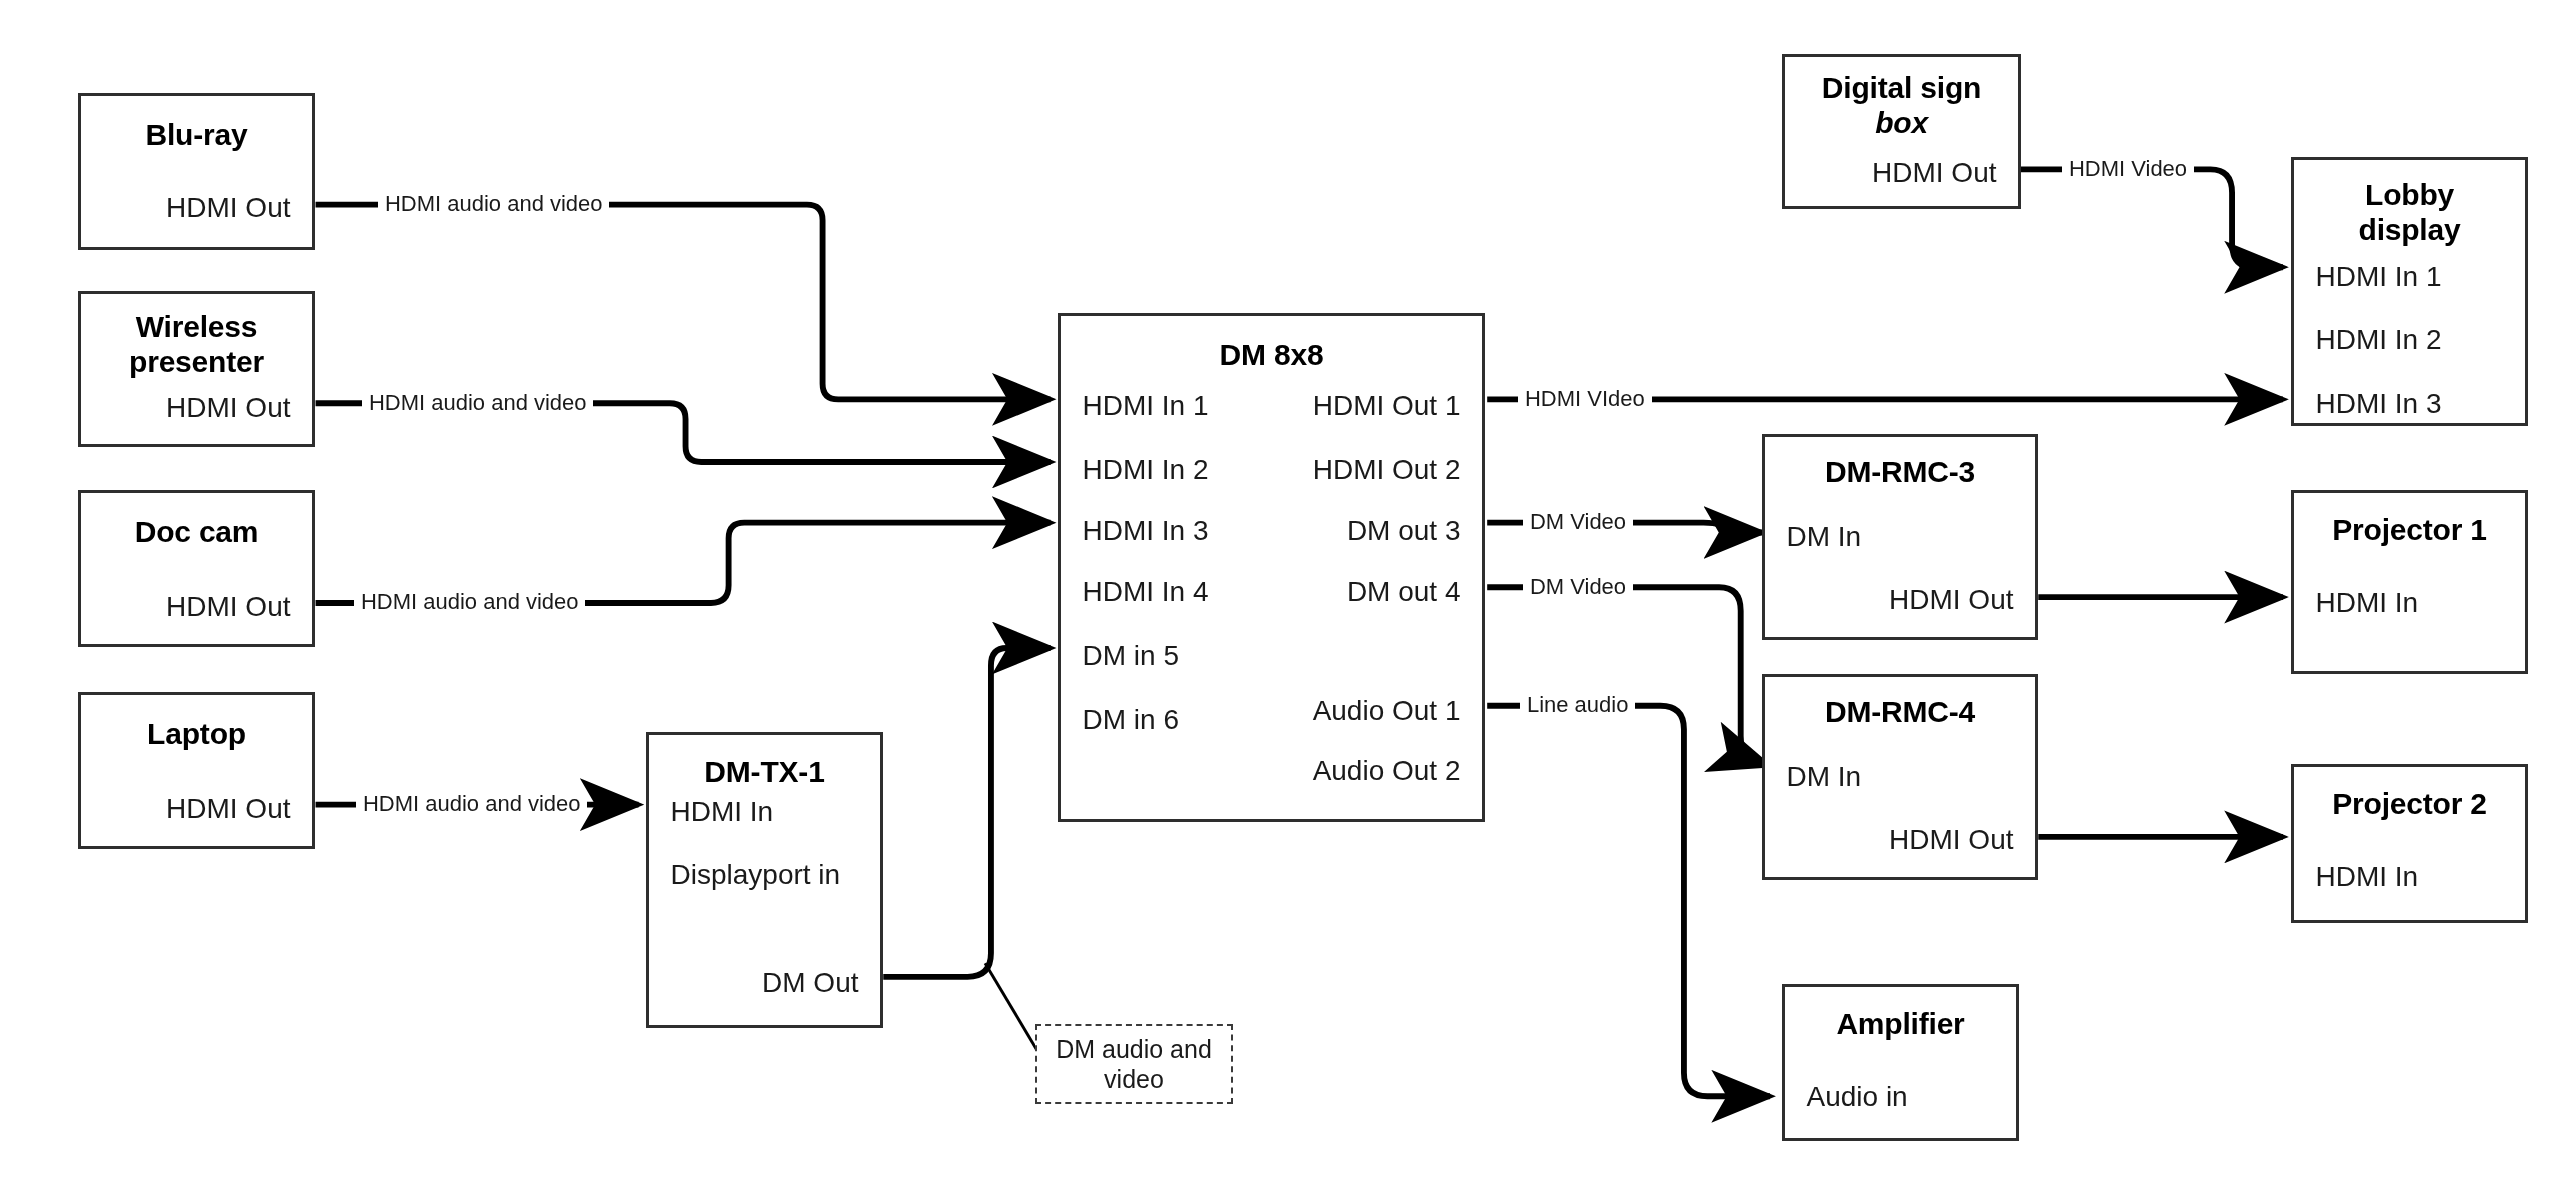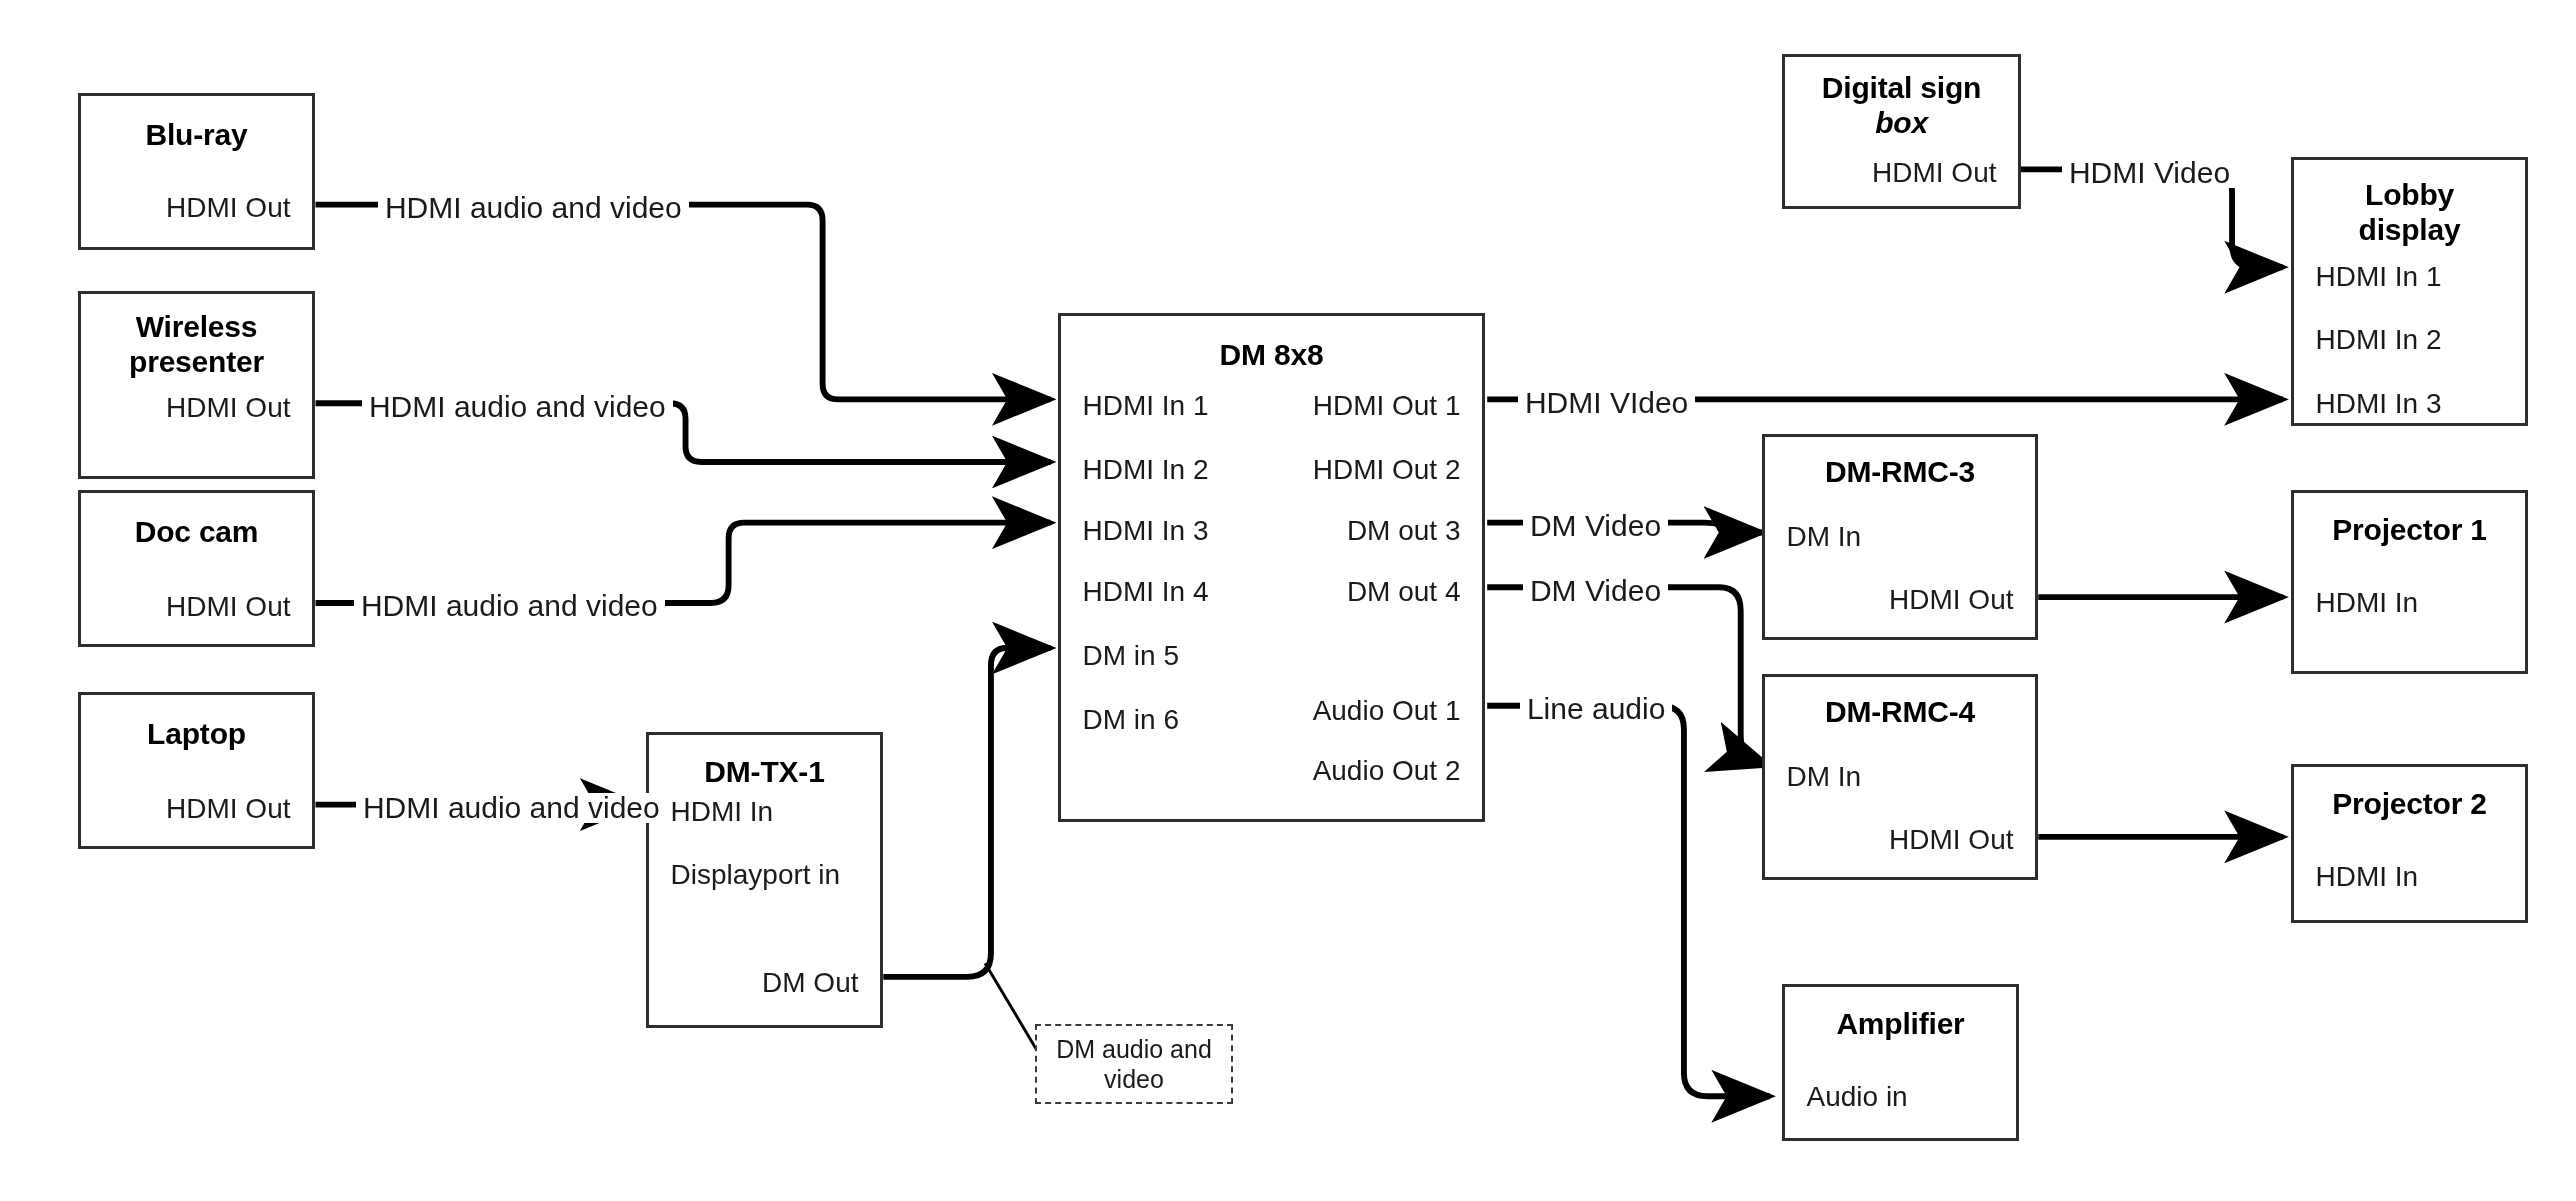--- a/index.html
+++ b/index.html
@@ -45,21 +45,21 @@
     position: absolute;
     font-size: 28px;
     color: #1a1a1a;
     white-space: nowrap;
     line-height: 1;
   }
   .port.left  { left: 21.5px;  text-align: left; }
   .port.right { right: 21.5px; text-align: right; }
   .wirelabel {
     position: absolute;
-    font-size: 30px;
+    font-size: 22px;
     color: #1a1a1a;
     white-space: nowrap;
     background: #ffffff;
     padding: 0 6.9px;
     line-height: 1;
     z-index: 3;
   }
   .callout {
     position: absolute;
     box-sizing: border-box;
@@ -112,21 +112,21 @@
     <path d="M2082,610 L2332,610" fill="none" stroke="#000" stroke-width="6" marker-end="url(#ah)"></path>
 
     <path d="M2082,855 L2332,855" fill="none" stroke="#000" stroke-width="6" marker-end="url(#ah)"></path>
   </svg>
 
   <div class="node" style="left:78px; top:93px; width:237px; height:157px;">
     <div class="node-title" style="top:21.5px;">Blu-ray</div>
     <div class="port right" style="top:98px;">HDMI Out</div>
   </div>
 
-  <div class="node" style="left:78px; top:291px; width:237px; height:188px;">
+  <div class="node" style="left:78px; top:291px; width:237px; height:156px;">
     <div class="node-title" style="top:15.7px;">Wireless</div>
     <div class="node-title" style="top:51px;">presenter</div>
     <div class="port right" style="top:100px;">HDMI Out</div>
   </div>
 
   <div class="node" style="left:78px; top:490px; width:237px; height:157px;">
     <div class="node-title" style="top:21.5px;">Doc cam</div>
     <div class="port right" style="top:100px;">HDMI Out</div>
   </div>
 

